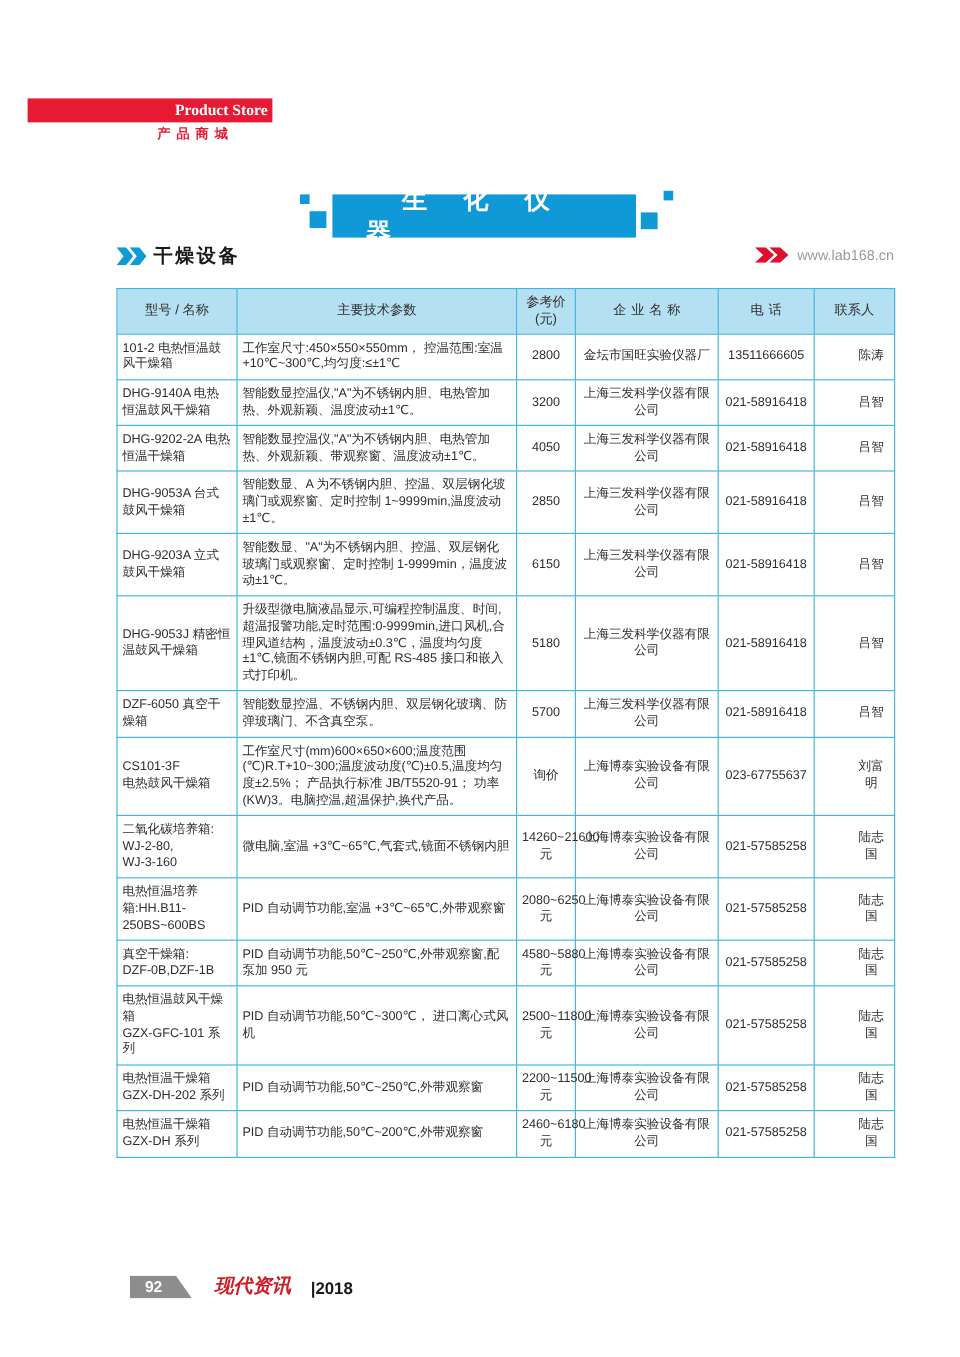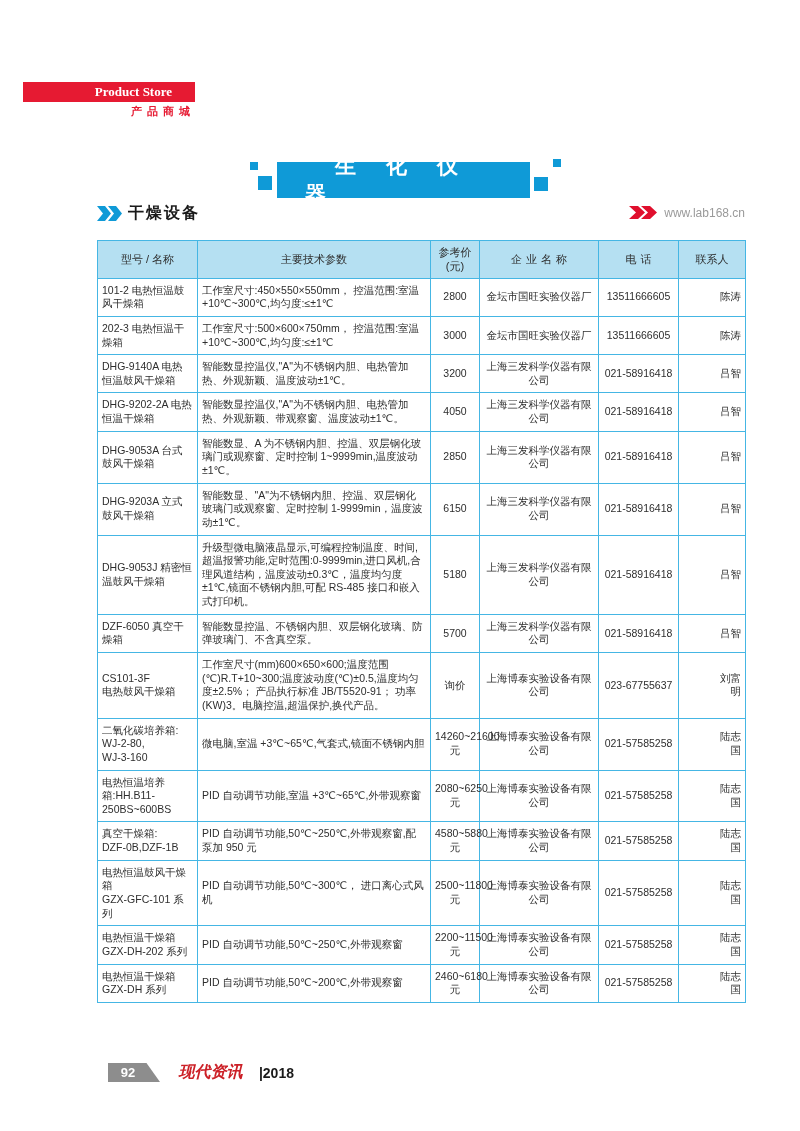--- a/index.html
+++ b/index.html
@@ -18,27 +18,27 @@
     position:relative;
     width:800px;height:1131px;
     background:#ffffff;
     font-family:"Liberation Sans","DejaVu Sans",sans-serif;
     color:var(--ink);
     overflow:hidden;
   }
 
   
   .brand-banner{
-    position:absolute;left:23px;top:82px;width:172px;height:20px;
+    position:absolute;left:23px;top:82px;width:204px;height:20px;
     background:var(--red);
     color:#ffffff;
     font-family:"Liberation Serif","DejaVu Serif",serif;
     font-size:13px;font-weight:bold;
     text-align:right;line-height:20px;
-    padding-right:23px;
+    padding-right:4px;
   }
   .brand-sub{
     position:absolute;left:23px;top:104px;width:172px;
     text-align:right;
     color:var(--red);
     font-size:11px;font-weight:bold;
     letter-spacing:5px;
   }
 
   
@@ -93,21 +93,21 @@
     font-size:11px;
     text-align:center;
     padding:4px 2px;
   }
   th.sp{letter-spacing:4px;text-indent:4px;}
   td.c-model{text-align:left;white-space:pre-line;overflow-wrap:anywhere;}
   td.c-params{text-align:left;overflow-wrap:anywhere;}
   td.c-price{text-align:center;}
   td.c-company{text-align:center;}
   td.c-phone{text-align:center;overflow-wrap:anywhere;}
-  td.c-contact{text-align:right;padding-left:32px;}
+  td.c-contact{text-align:center;padding-left:32px;}
 
   col.w-model{width:100px;}
   col.w-params{width:233px;}
   col.w-price{width:49px;}
   col.w-company{width:119px;}
   col.w-phone{width:80px;}
   col.w-contact{width:67px;}
 
   
   .footer{position:absolute;left:88px;top:1062px;height:20px;}
@@ -198,28 +198,20 @@
       <tbody>
           <tr>
       <td class="c-model">101-2 电热恒温鼓风干燥箱</td>
       <td class="c-params">工作室尺寸:450×550×550mm， 控温范围:室温+10℃~300℃,均匀度:≤±1℃</td>
       <td class="c-price">2800</td>
       <td class="c-company">金坛市国旺实验仪器厂</td>
       <td class="c-phone">13511666605</td>
       <td class="c-contact">陈涛</td>
     </tr>
           <tr>
-      <td class="c-model">202-3 电热恒温干燥箱</td>
-      <td class="c-params">工作室尺寸:500×600×750mm， 控温范围:室温+10℃~300℃,均匀度:≤±1℃</td>
-      <td class="c-price">3000</td>
-      <td class="c-company">金坛市国旺实验仪器厂</td>
-      <td class="c-phone">13511666605</td>
-      <td class="c-contact">陈涛</td>
-    </tr>
-          <tr>
       <td class="c-model">DHG-9140A 电热恒温鼓风干燥箱</td>
       <td class="c-params">智能数显控温仪,"A"为不锈钢内胆、电热管加热、外观新颖、温度波动±1℃。</td>
       <td class="c-price">3200</td>
       <td class="c-company">上海三发科学仪器有限公司</td>
       <td class="c-phone">021-58916418</td>
       <td class="c-contact">吕智</td>
     </tr>
           <tr>
       <td class="c-model">DHG-9202-2A 电热恒温干燥箱</td>
       <td class="c-params">智能数显控温仪,"A"为不锈钢内胆、电热管加热、外观新颖、带观察窗、温度波动±1℃。</td>

